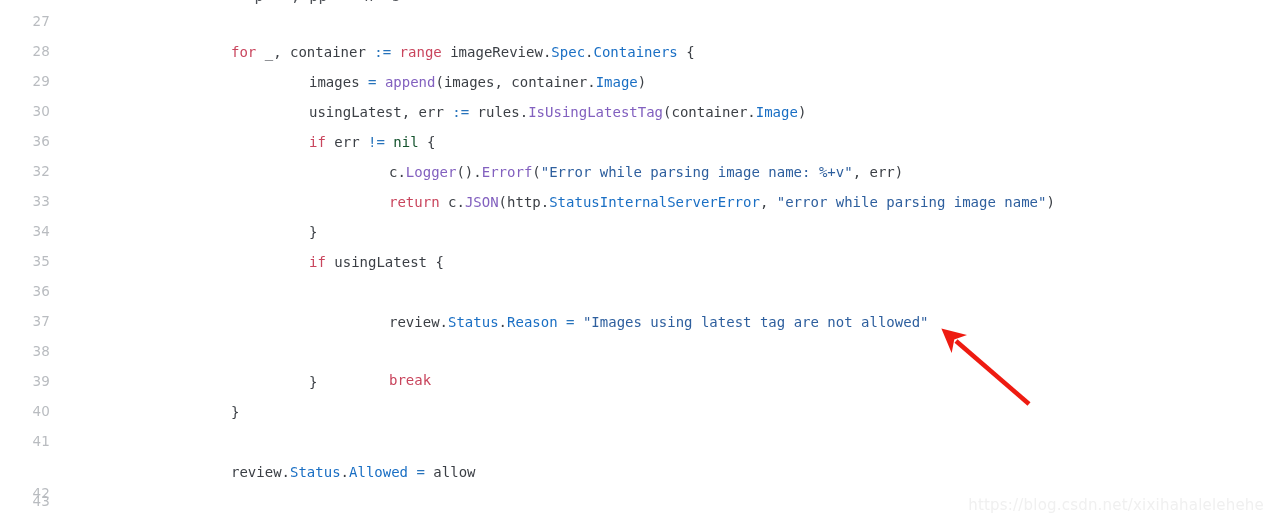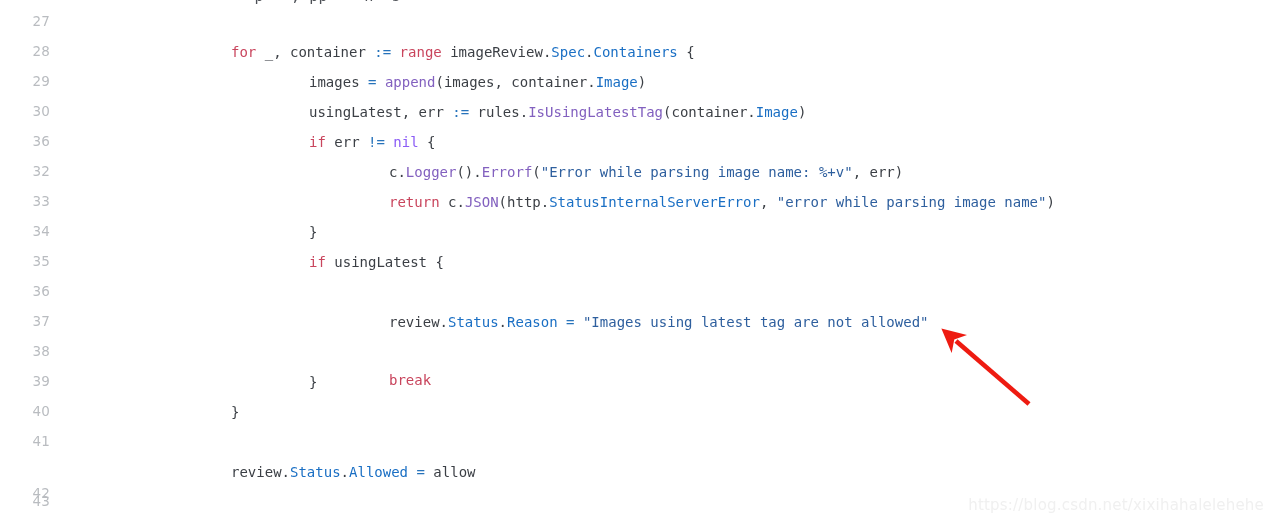--- a/index.html
+++ b/index.html
@@ -69,21 +69,21 @@
     white-space: pre;
   }
 
   
   .t-plain  { color: #3b3f45; }
   .t-kw     { color: #c9455d; }
   .t-op     { color: #2673bb; }
   .t-type   { color: #1a6fc4; }
   .t-func   { color: #8260bf; }
   .t-str    { color: #2e5f9e; }
-  .t-lit    { color: #8b5cf6; }
+  .t-lit    { color: #14532d; }
 
   
   .clip-line {
     position: absolute;
     left: 0;
     top: -14px;
     width: 1272px;
     height: 20px;
     white-space: pre;
     font-family: "DejaVu Sans Mono", "Liberation Mono", monospace;

